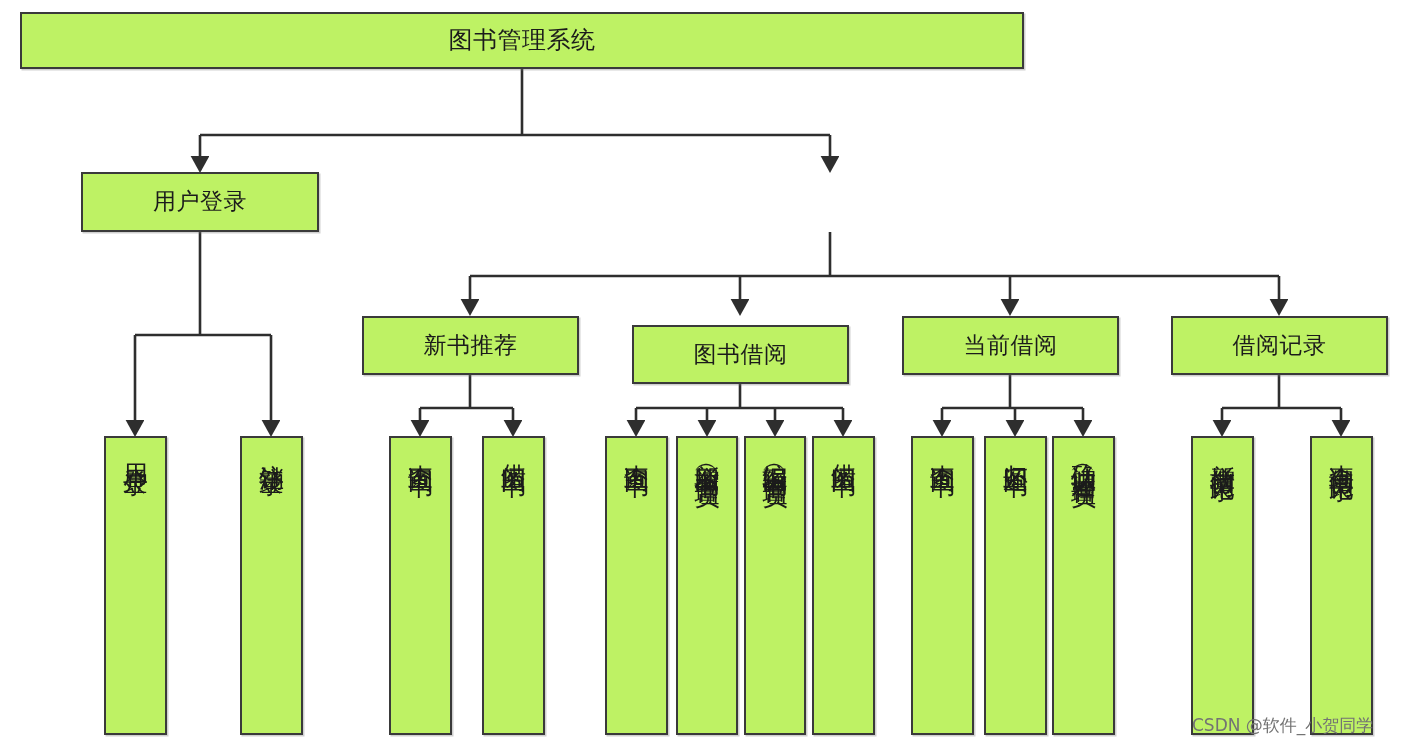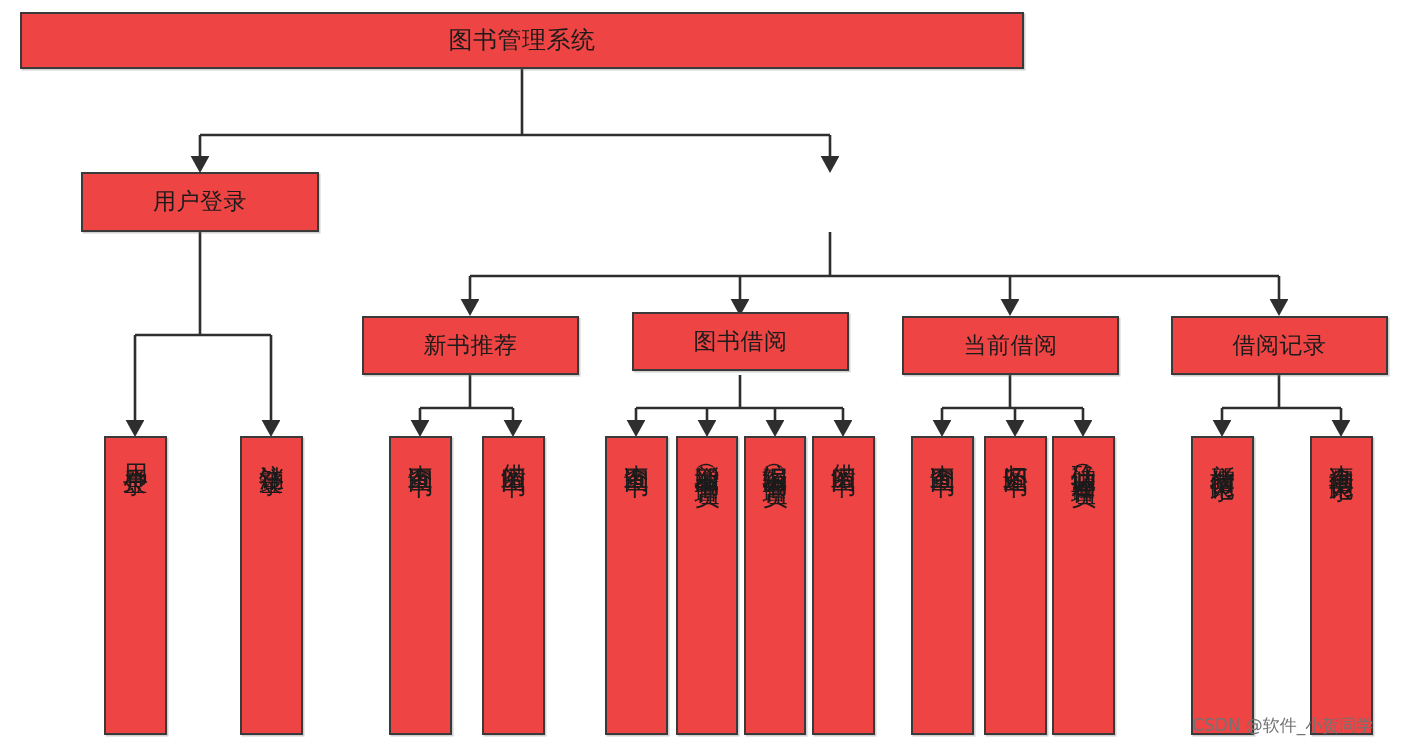--- a/index.html
+++ b/index.html
@@ -23,21 +23,21 @@
     left: 0;
     top: 0;
     width: 1405px;
     height: 747px;
     pointer-events: none;
   }
   .node {
     position: absolute;
     box-sizing: border-box;
     border: 2.5px solid #3a3a3a;
-    background: #ef4444;
+    background: #bef264;
     display: flex;
     align-items: center;
     justify-content: center;
     color: #1b1b1b;
     box-shadow: 1.5px 1.5px 0 rgba(120,120,120,0.35);
   }
   .node .label {
     line-height: 1.12;
     letter-spacing: 0.5px;
   }
@@ -130,21 +130,21 @@
     <span class="label">图书管理系统</span>
   </div>
 
   <div class="node horiz" style="left: 81px; top: 172px; width: 238px; height: 60px;">
     <span class="label">用户登录</span>
   </div>
 
   <div class="node horiz" style="left: 362px; top: 316px; width: 217px; height: 59px;">
     <span class="label">新书推荐</span>
   </div>
-  <div class="node horiz" style="left: 632px; top: 312px; width: 217px; height: 59px;">
+  <div class="node horiz" style="left: 632px; top: 325px; width: 217px; height: 59px;">
     <span class="label">图书借阅</span>
   </div>
   <div class="node horiz" style="left: 1171px; top: 316px; width: 217px; height: 59px;">
     <span class="label">借阅记录</span>
   </div>
   <div class="node horiz" style="left: 902px; top: 316px; width: 217px; height: 59px;">
     <span class="label">当前借阅</span>
   </div>
 
   <div class="node vert" style="left: 104px; top: 436px; width: 63px; height: 299px;">

